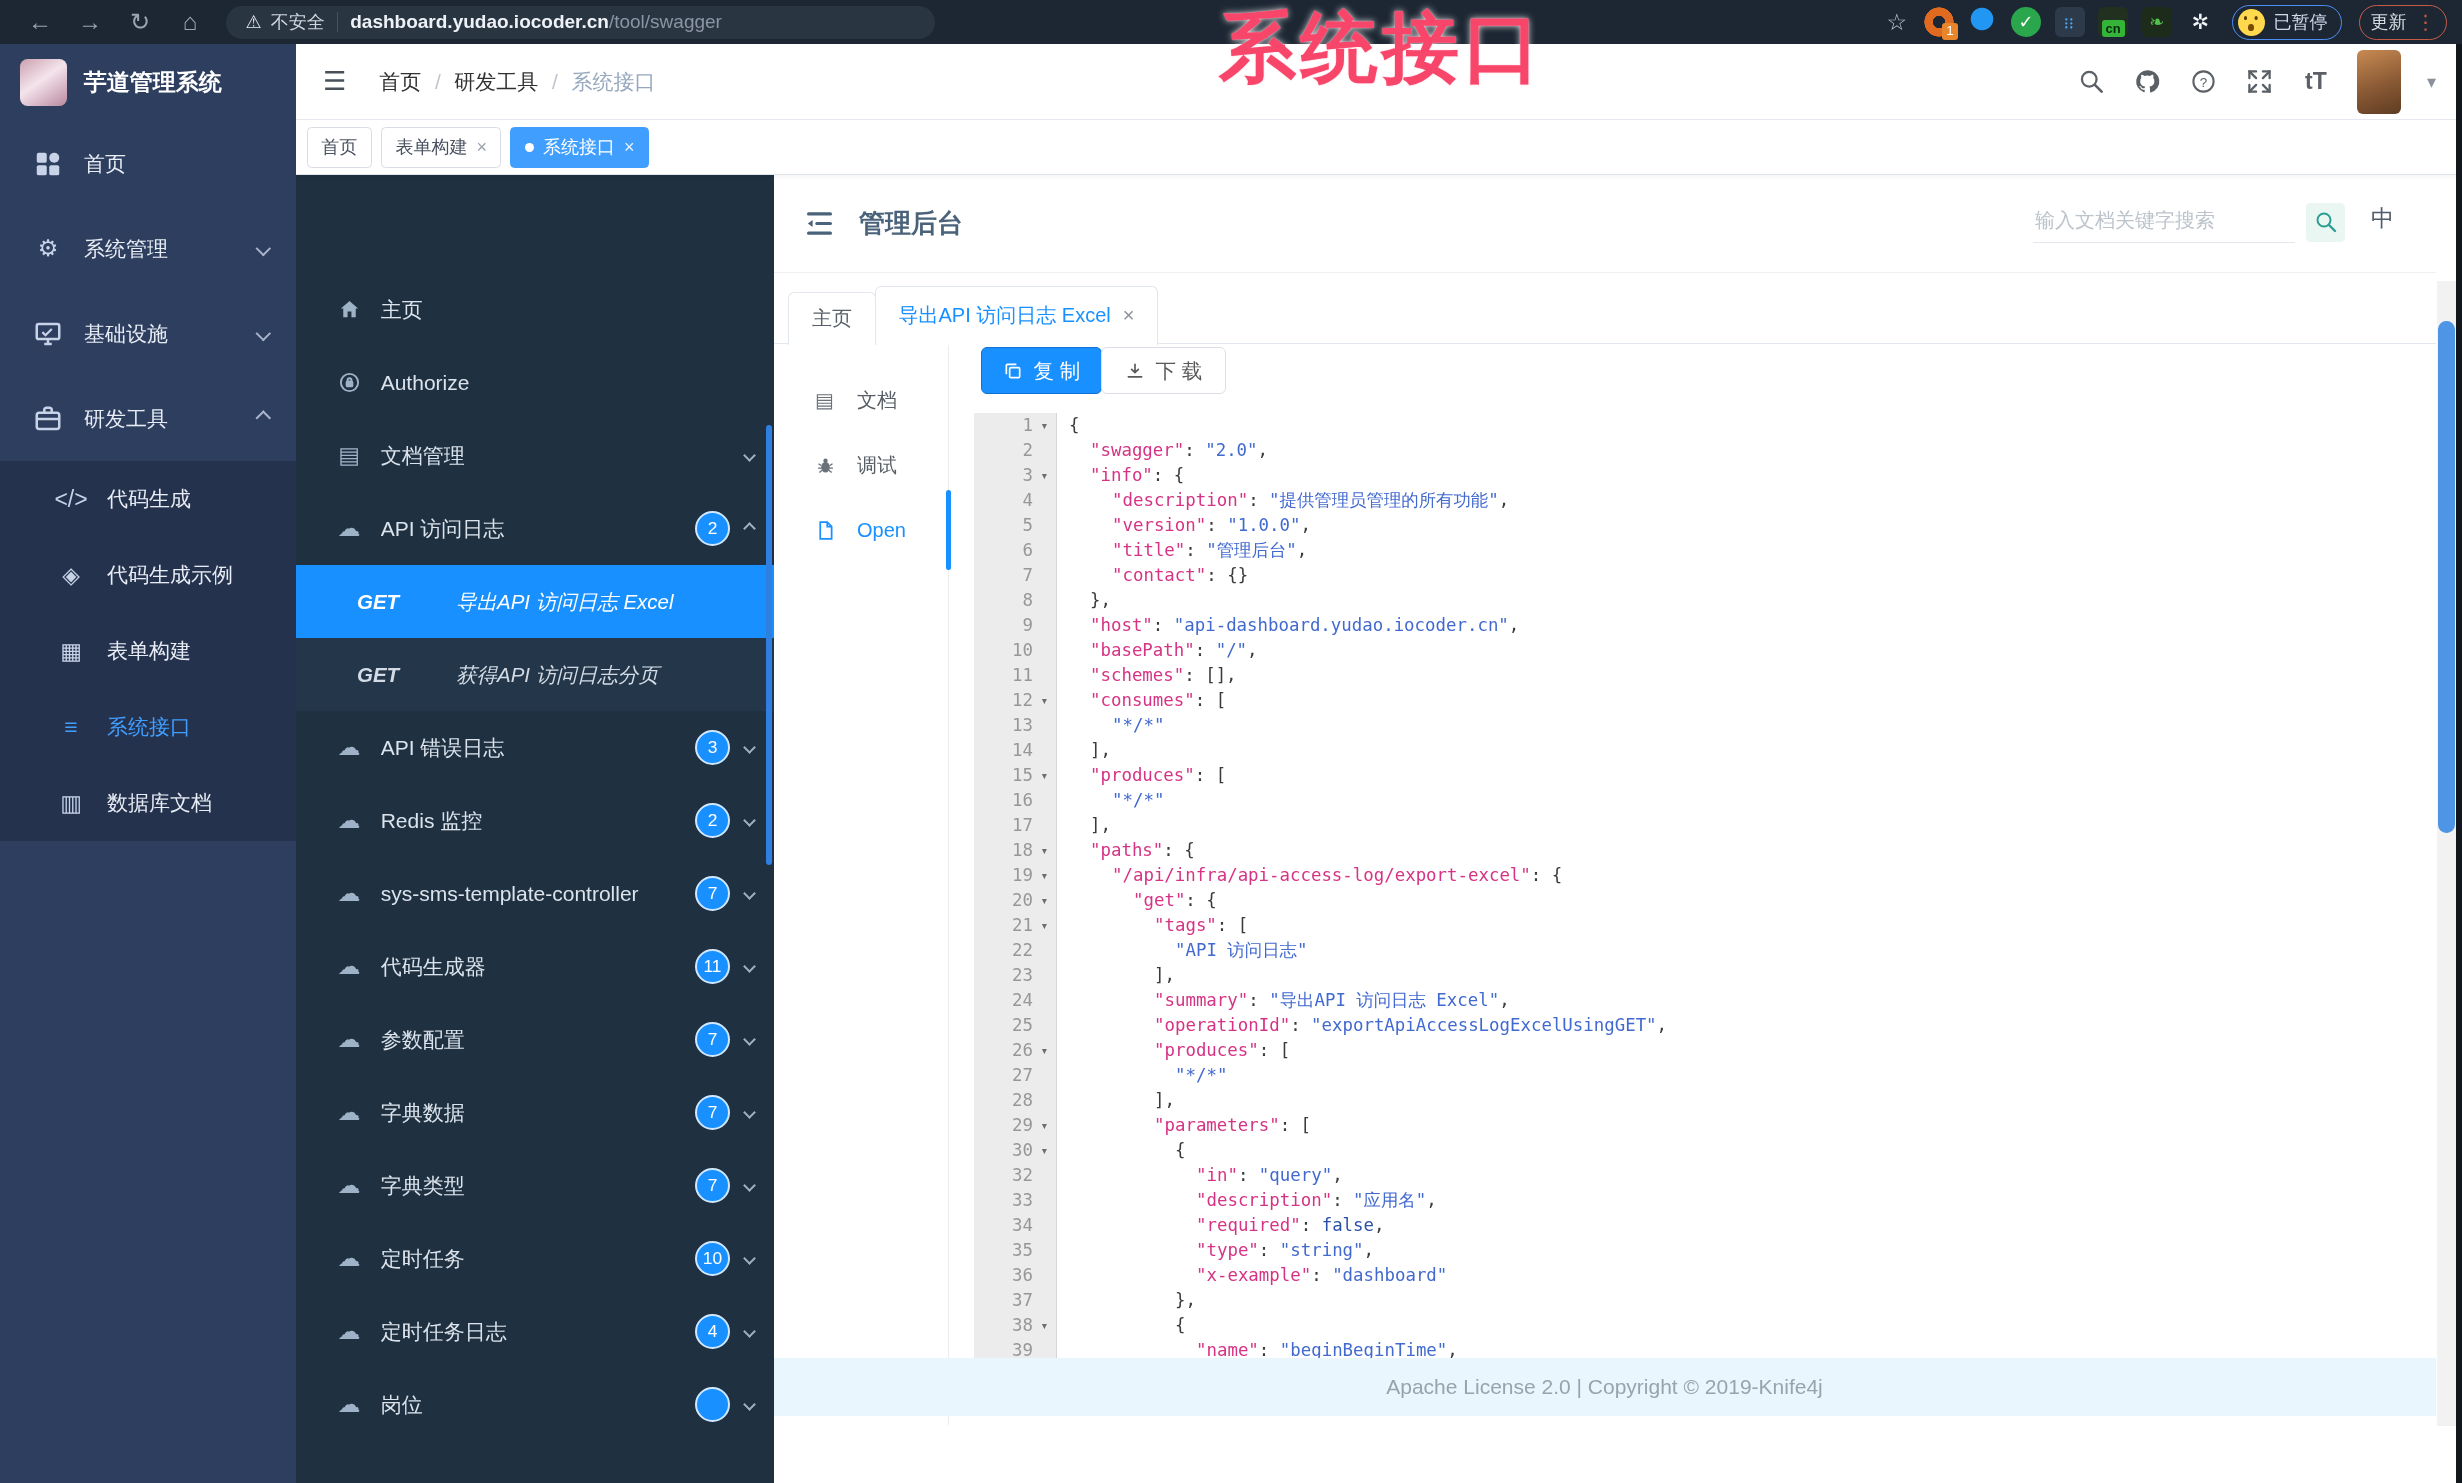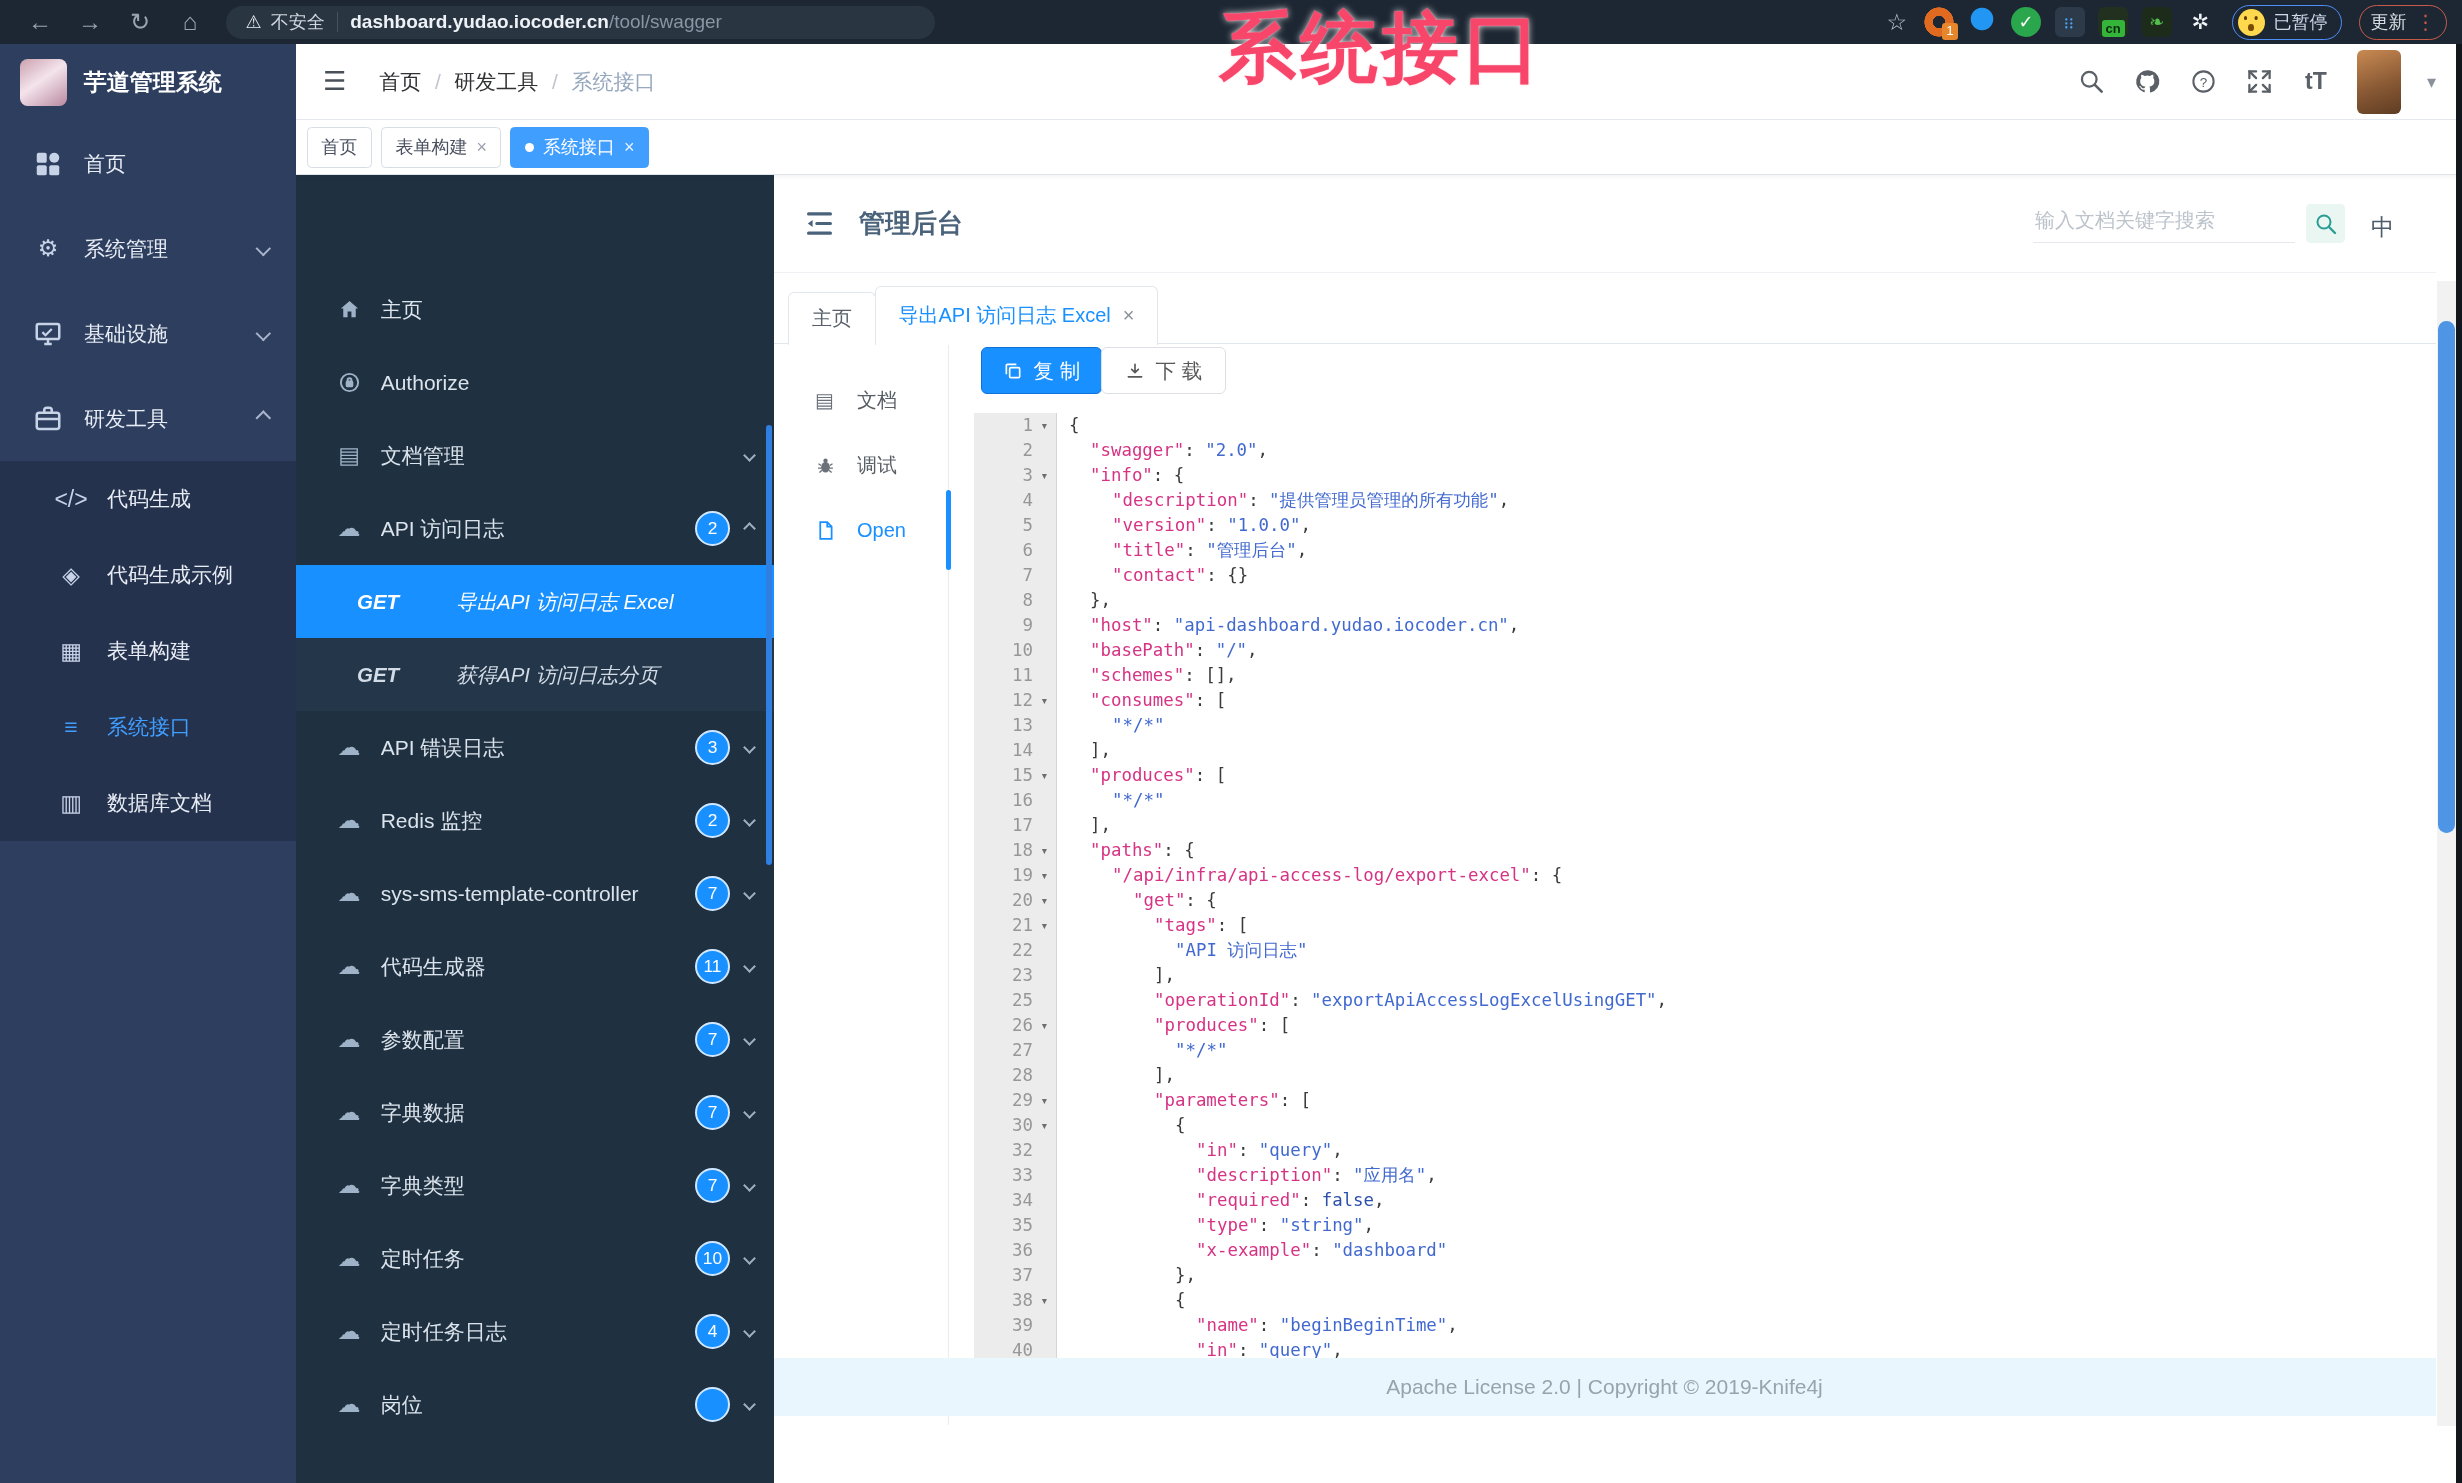--- a/index.html
+++ b/index.html
@@ -97,21 +97,21 @@
   .api-method { font-weight:bold; min-width:99px; }
   .api-row.active { background:#1890ff; color:#fff; }
   #swagger-scroll-thumb { left:766px; top:425px; width:6px; height:440px; background:#2f7fe0; border-radius:3px; z-index:3; }
 
   
   #main { left:773px; top:174px; width:1663px; height:1309px; background:#fff;text-decoration:underline; }
   #doc-header { position:absolute; left:0; top:0; width:1663px; height:99px; border-bottom:0.8px solid #eef0f3; display:flex; align-items:center; }
   #collapse-icon { margin-left:30px; width:33px; height:33px; color:#4a637a; }
   #collapse-icon svg { width:33px; height:33px; }
   #doc-title { margin-left:23px; font-size:26px; font-weight:bold; color:#4a637a; }
-  #doc-search { margin-left:auto; display:flex; align-items:flex-end; margin-right:42px; }
+  #doc-search { margin-left:auto; display:flex; align-items:flex-start; margin-right:42px; }
   #doc-search-input { width:262px; border:none; outline:none; border-bottom:1.5px solid #e4e7ed; font-size:20px; color:#606266; padding:6px 1.5px 10.6px; background:transparent; font-family:"Liberation Sans",sans-serif; }
   #doc-search-input::placeholder { color:#bcc3cb; }
   #doc-search-btn { width:39px; height:39px; margin-left:10.6px; border-radius:4.5px; background:#e9f6f2; color:#2a9d94; display:flex; align-items:center; justify-content:center; }
   #doc-search-btn svg { width:24px; height:24px; }
   #lang-icon { margin-left:26px; font-size:23px; color:#4e5d6c; }
 
   
   #doc-tabs { position:absolute; left:0; top:106px; width:1663px; height:64px; border-bottom:1.5px solid #e2e6ed; display:flex; align-items:flex-end; padding-left:15px; }
   .dtab { height:53px; border:1.5px solid #e2e6ed; border-bottom:none; border-radius:6px 6px 0 0; background:#fff; display:flex; align-items:center; padding:0 23px; font-size:20px; color:#57606a; margin-right:-1.5px; position:relative; top:1.5px; white-space:nowrap; }
   .dtab.active { color:#1890ff; height:59px; }
@@ -654,20 +654,27 @@
       </div>
       <div class="code-row">
         <div class="gutter-cell">
           <span class="gutter-num">23</span>
           <span class="gutter-fold"></span>
         </div>
         <div class="code-cell" style="padding-left: 97px;"><span class="tk-p">],</span></div>
       </div>
       <div class="code-row">
         <div class="gutter-cell">
+          <span class="gutter-num">24</span>
+          <span class="gutter-fold"></span>
+        </div>
+        <div class="code-cell" style="padding-left: 97px;"><span class="tk-k">"summary"</span><span class="tk-p">: </span><span class="tk-s">"导出API 访问日志 Excel"</span><span class="tk-p">,</span></div>
+      </div>
+      <div class="code-row">
+        <div class="gutter-cell">
           <span class="gutter-num">25</span>
           <span class="gutter-fold"></span>
         </div>
         <div class="code-cell" style="padding-left: 97px;"><span class="tk-k">"operationId"</span><span class="tk-p">: </span><span class="tk-s">"exportApiAccessLogExcelUsingGET"</span><span class="tk-p">,</span></div>
       </div>
       <div class="code-row">
         <div class="gutter-cell">
           <span class="gutter-num">26</span>
           <span class="gutter-fold">▾</span>
         </div>

